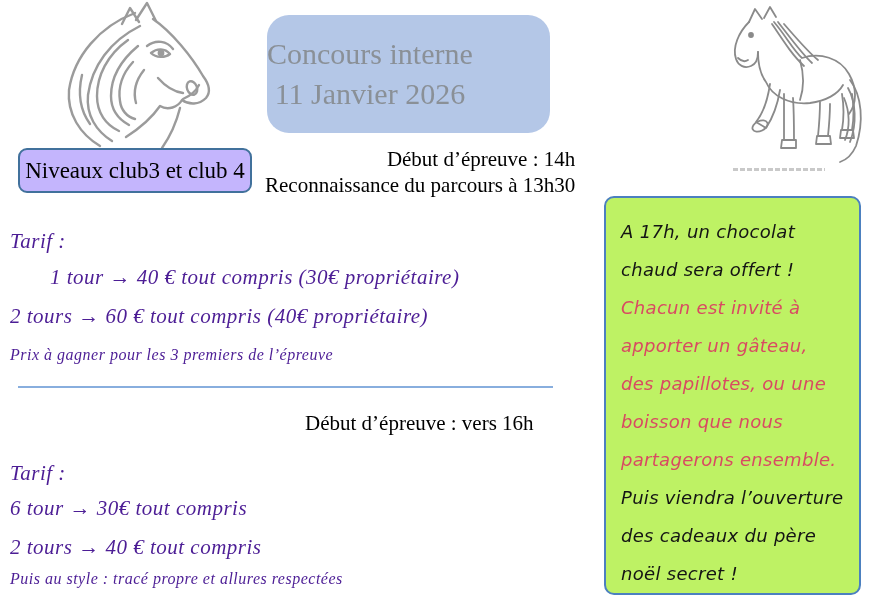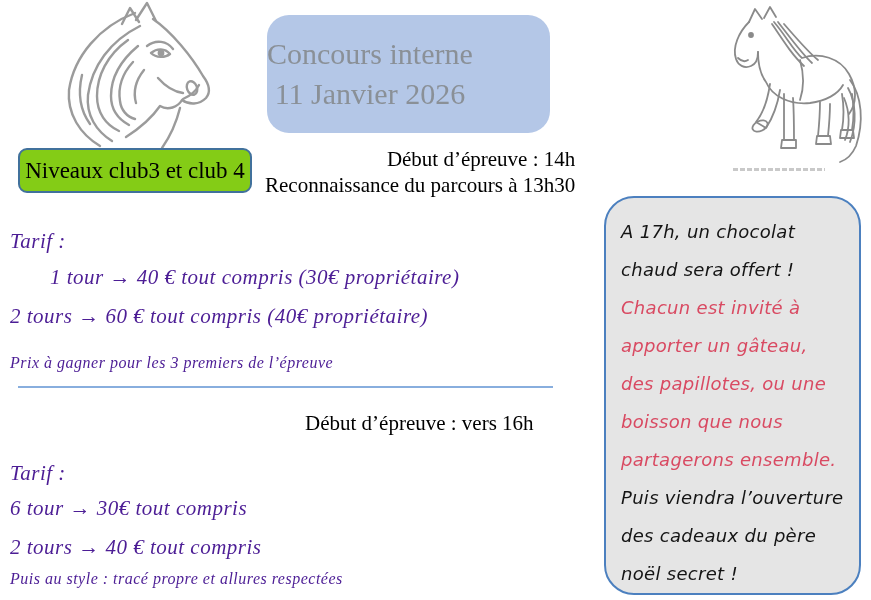--- a/index.html
+++ b/index.html
@@ -16,52 +16,52 @@
   .title-box{
     position:absolute;left:267px;top:15px;width:283px;height:118px;
     background:#b4c7e7;border-radius:22px;
     display:flex;align-items:center;text-align:center;
   }
   .title-box .t{
     color:#8a9097;font-size:30px;line-height:1.35;font-family:"Liberation Serif", serif;
   }
   
   .pill{
-    position:absolute;background:#84cc16;border:2px solid #41719c;border-radius:9px;
+    position:absolute;background:#c4b5fd;border:2px solid #41719c;border-radius:9px;
     display:flex;align-items:center;justify-content:center;
     color:#000;font-size:23px;font-family:"Liberation Serif", serif;
   }
   .pill-1{left:18px;top:148px;width:230px;height:41px;}
   .pill-2{left:14px;top:398px;width:281px;height:42px;}
   
   .info{position:absolute;color:#000;font-size:21px;line-height:26px;
     font-family:"Liberation Serif", serif;text-align:right;}
   .info-1{left:265px;top:146px;}
   .info-2{left:305px;top:410px;}
   
   .hand{
     position:absolute;color:#4c1d95;font-family:Liberation Serif, serif;
     font-style:italic;white-space:nowrap;letter-spacing:0.5px;text-align:center;
   }
   .hand.big{font-size:21px;}
   .hand.small{font-size:16px;}
   .t1-head{left:10px;top:229px;}
   .t1-l1{left:10px;top:265px;margin-left:40px;}
   .t1-l2{left:10px;top:304px;}
-  .t1-note{left:10px;top:354px;}
+  .t1-note{left:10px;top:346px;}
   .t2-head{left:10px;top:461px;}
   .t2-l1{left:10px;top:496px;}
   .t2-l2{left:10px;top:535px;}
   .t2-note{left:10px;top:570px;}
   
   .divider{position:absolute;left:18px;top:386px;width:535px;height:2px;background:#88aede;}
   
   .side-box{
     position:absolute;left:604px;top:196px;width:257px;height:399px;
-    background:#e5e5e5;border:2px solid #4c80bf;border-radius:30px;
+    background:#bef264;border:2px solid #4c80bf;border-radius:10px;
     box-sizing:border-box;padding:15px 14px 0 15px;
     font-family:"DejaVu Sans", sans-serif;font-style:italic;
     font-size:18px;line-height:38px;color:#141414;letter-spacing:0.3px;
   }
   .side-box .seg{display:block;}
   .side-box .red{color:#d9germ4a62;}
   .side-box .red{color:#d94a62;}
 </style>
 </head>
 <body>

